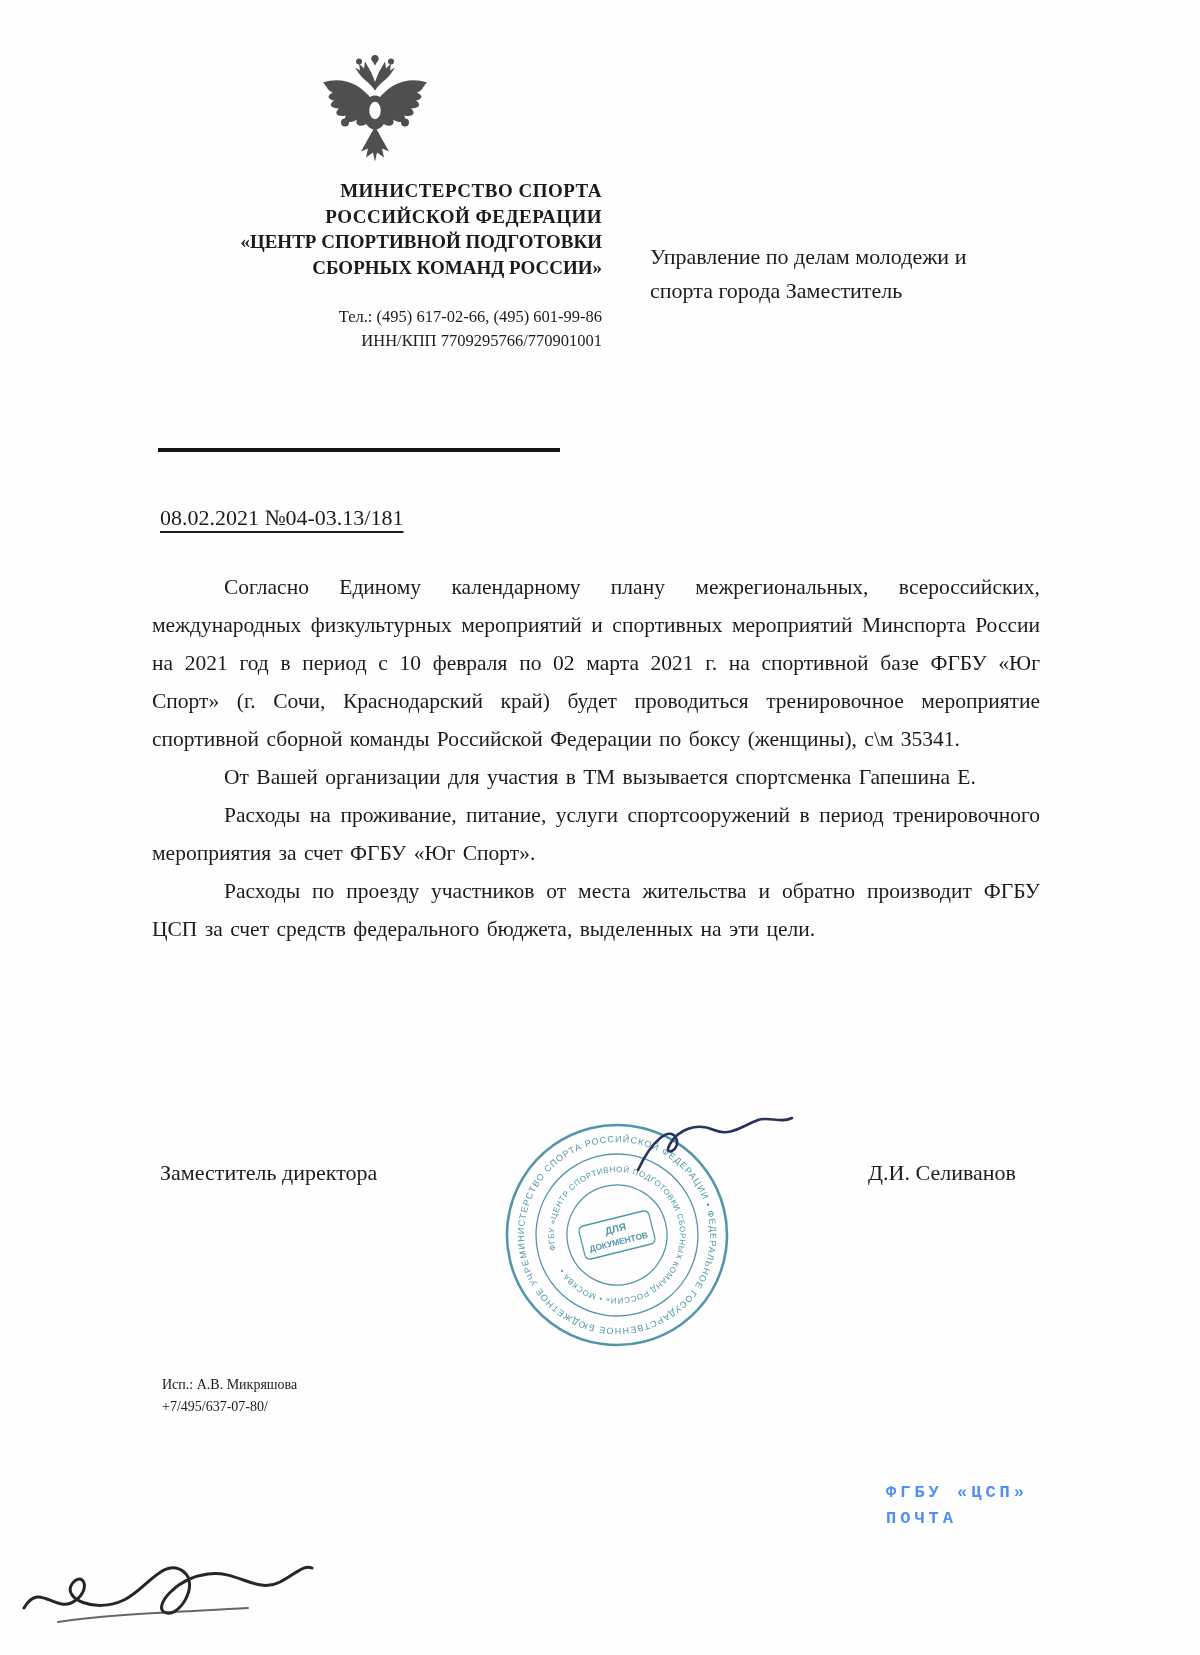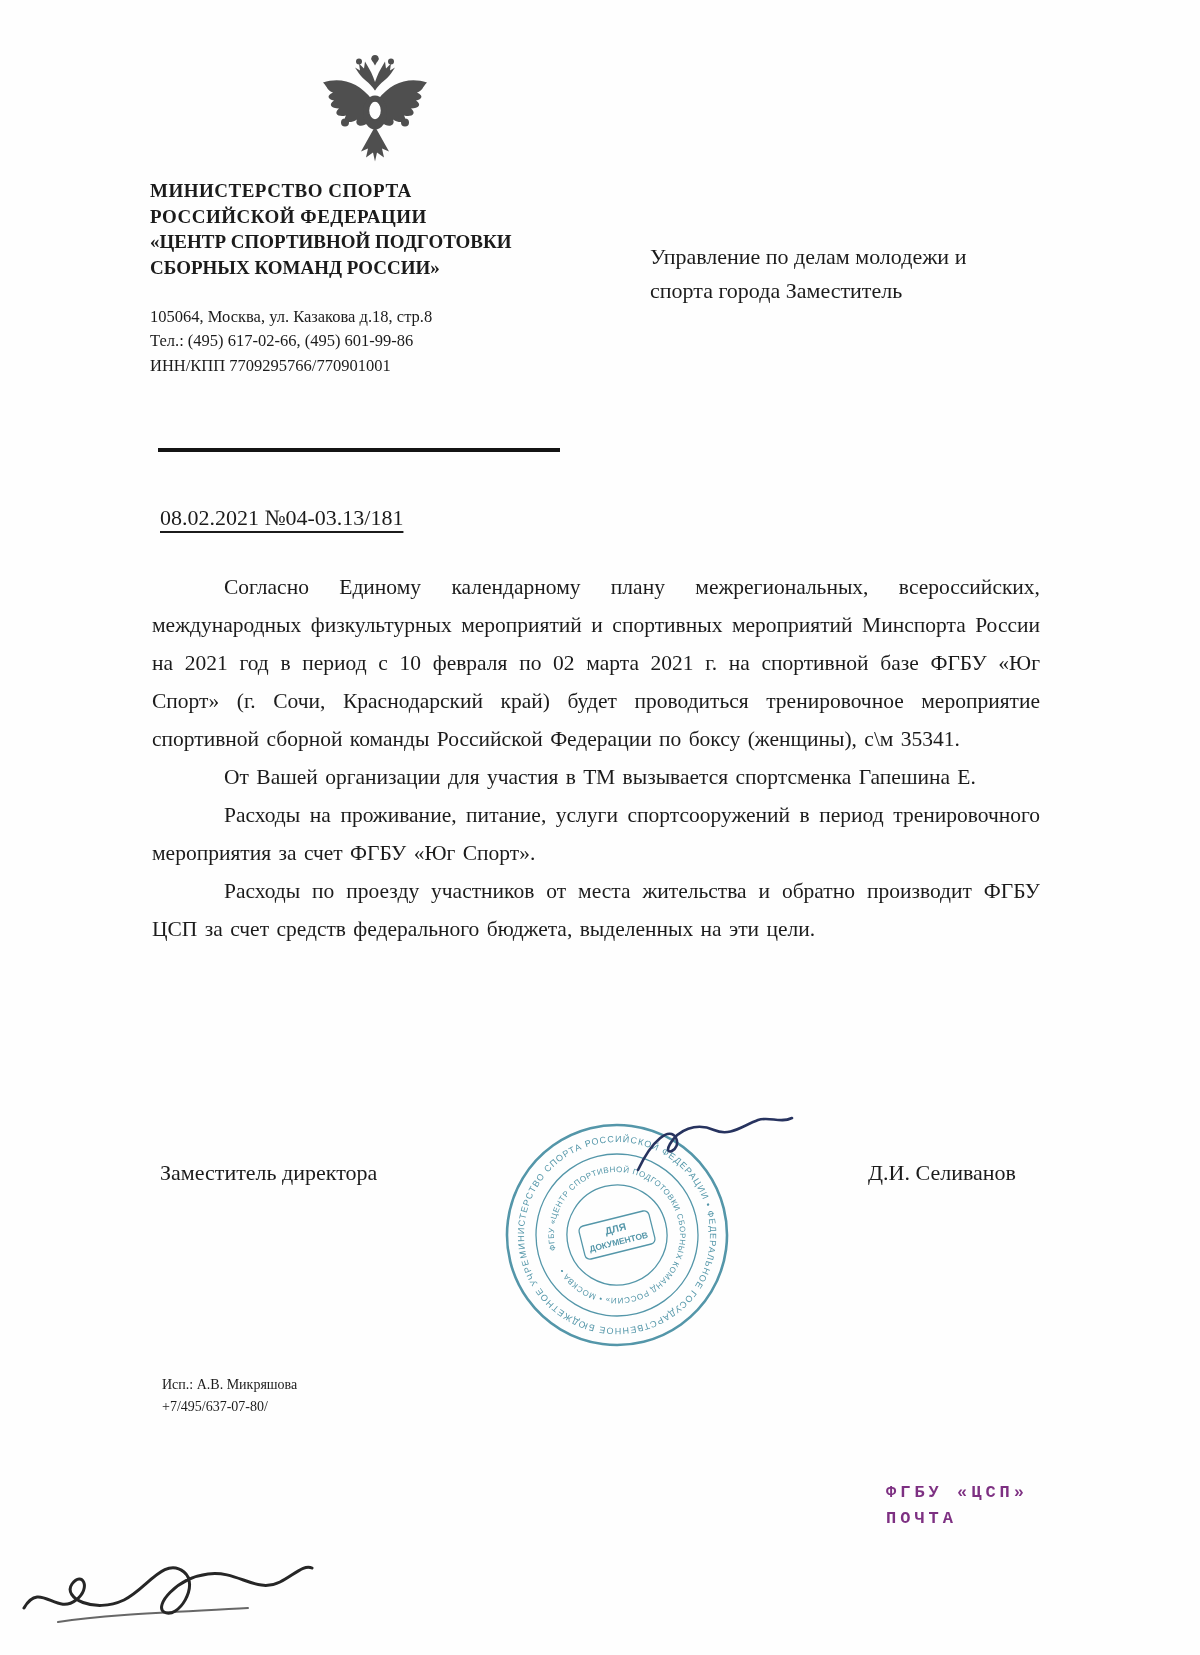--- a/index.html
+++ b/index.html
@@ -5,21 +5,21 @@
   * { margin:0; padding:0; box-sizing:border-box; }
   html,body { background:#e9e9e9; }
   .page {
     position:relative; width:1200px; height:1655px; margin:0 auto;
     background:#fefefe; color:#1b1b1b; overflow:hidden;
     font-family:"Liberation Serif", serif;
   }
   
   .emblem { position:absolute; left:315px; top:52px; width:120px; height:120px; }
   .header-left {
-    position:absolute; left:150px; top:178px; width:452px; text-align:left;
+    position:absolute; left:150px; top:178px; width:452px; text-align:right;
   }
   .ministry { font-weight:bold; font-size:19px; line-height:1.35; letter-spacing:.5px; }
   .org-plain { margin-top:16px; font-size:18px; line-height:1.35; }
   .org-bold { font-weight:bold; font-size:19px; line-height:1.35; }
   .contacts { margin-top:24px; font-size:16.5px; line-height:1.5; }
   .recipient {
     position:absolute; left:650px; top:240px; width:430px; text-align:left;
     font-size:22px; line-height:1.55;
   }
   .head-rule { position:absolute; left:158px; top:448px; width:402px; height:4px; background:#141414; }
@@ -44,21 +44,21 @@
   .stamp-wrap {
     position:absolute; left:502px; top:1120px; width:230px; height:230px;
     transform:rotate(-14deg); opacity:.8;
   }
   .sig-ink { position:absolute; left:630px; top:1112px; }
   
   .executor {
     position:absolute; left:162px; top:1358px; font-size:14px; line-height:1.6;margin-top:16px;
   }
   .mail-stamp {
-    position:absolute; left:886px; top:1480px; color:#701a75;
+    position:absolute; left:886px; top:1480px; color:#3b82f6;
     font-family:"Liberation Mono", monospace; font-weight:bold;
     font-size:17px; letter-spacing:4px; line-height:1.55; opacity:.9;
   }
   .scribble { position:absolute; left:18px; top:1528px; }
 </style>
 </head>
 <body>
 
 <div class="page">
 
@@ -83,21 +83,20 @@
   <div class="header-left">
     <div class="ministry">
       <div>МИНИСТЕРСТВО СПОРТА</div>
       <div>РОССИЙСКОЙ ФЕДЕРАЦИИ</div>
     </div>
     <div class="org-bold">
       <div>«ЦЕНТР СПОРТИВНОЙ ПОДГОТОВКИ</div>
       <div>СБОРНЫХ КОМАНД РОССИИ»</div>
     </div>
     <div class="contacts">
-      <div>105064, Москва, ул. Казакова д.18, стр.8</div>
       <div>Тел.: (495) 617-02-66, (495) 601-99-86</div>
       <div>ИНН/КПП 7709295766/770901001</div>
     </div>
   </div>
 
   <div class="recipient">
     <div>Управление по делам молодежи и</div>
     <div>спорта города Заместитель</div>
   </div>
 

